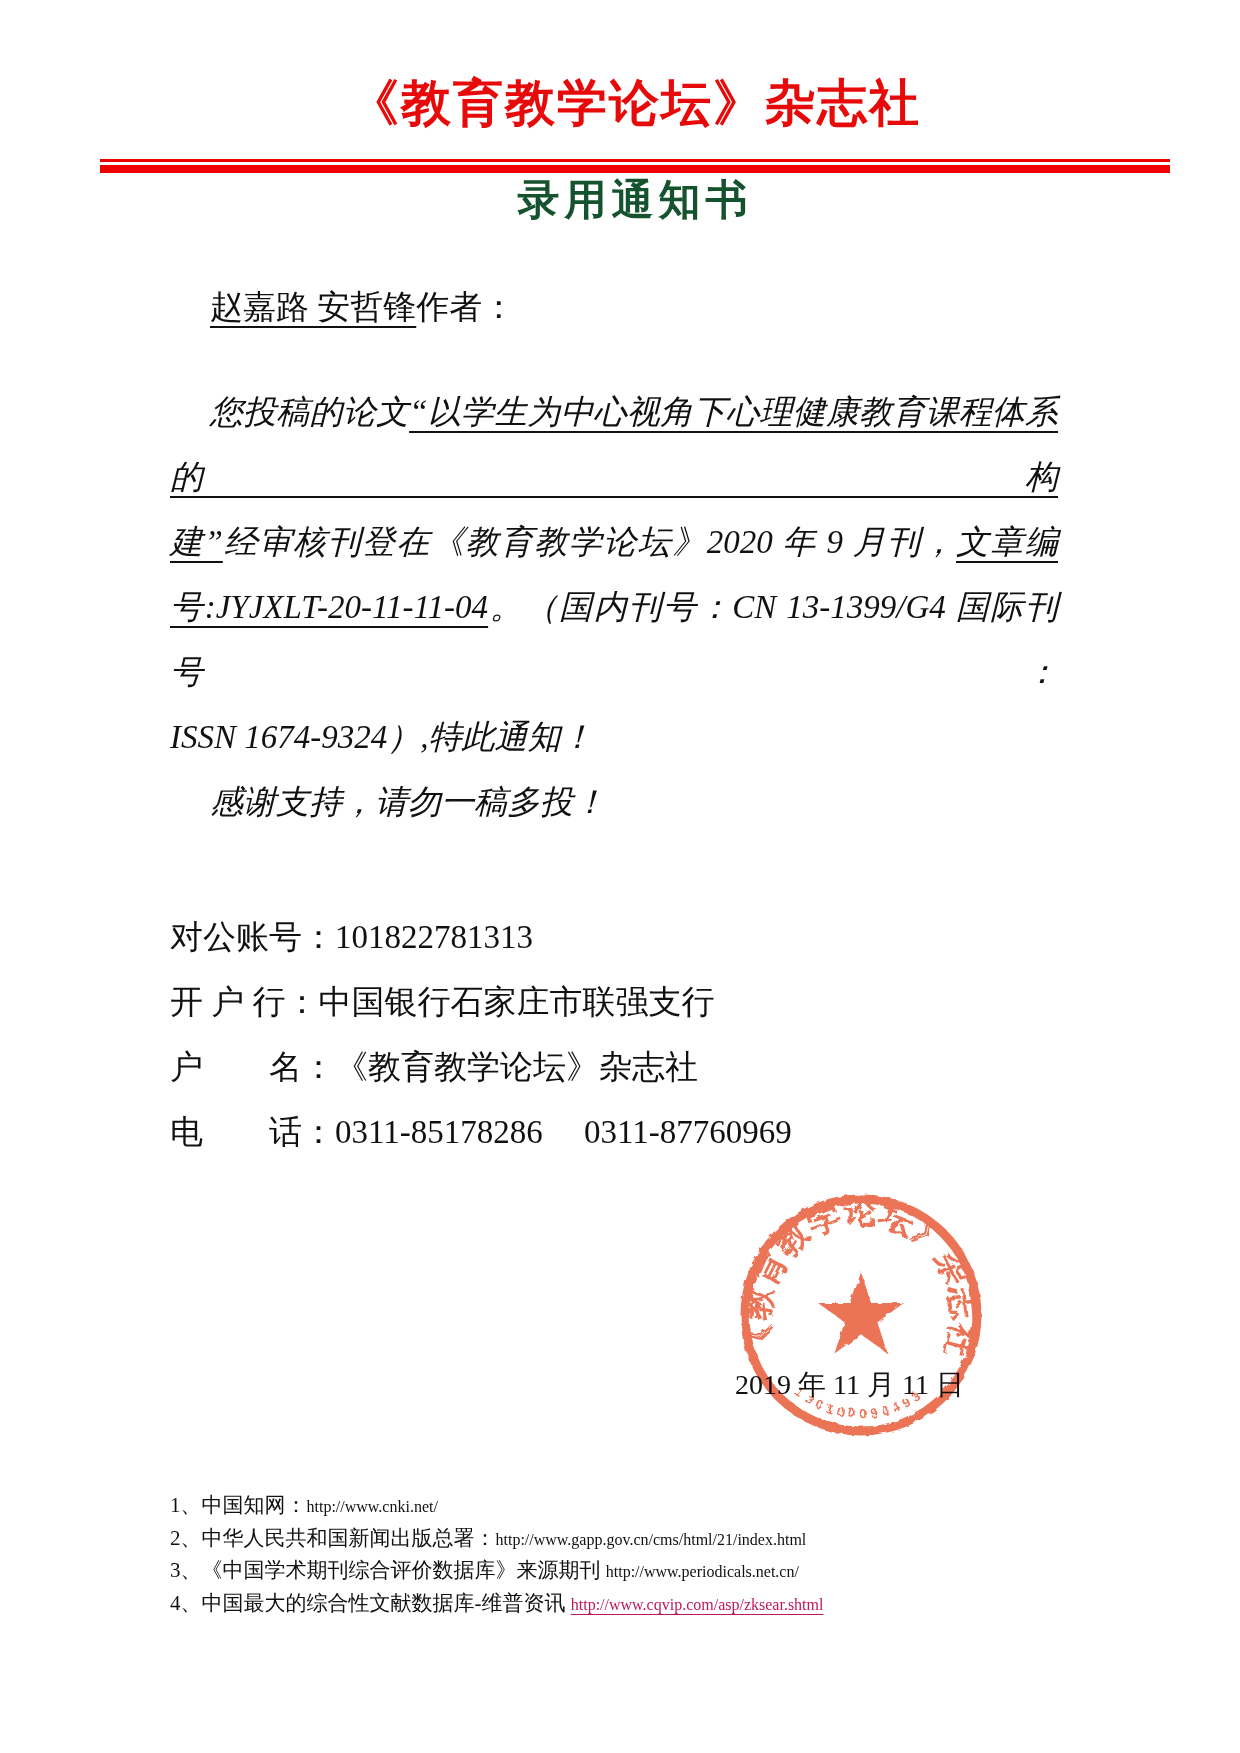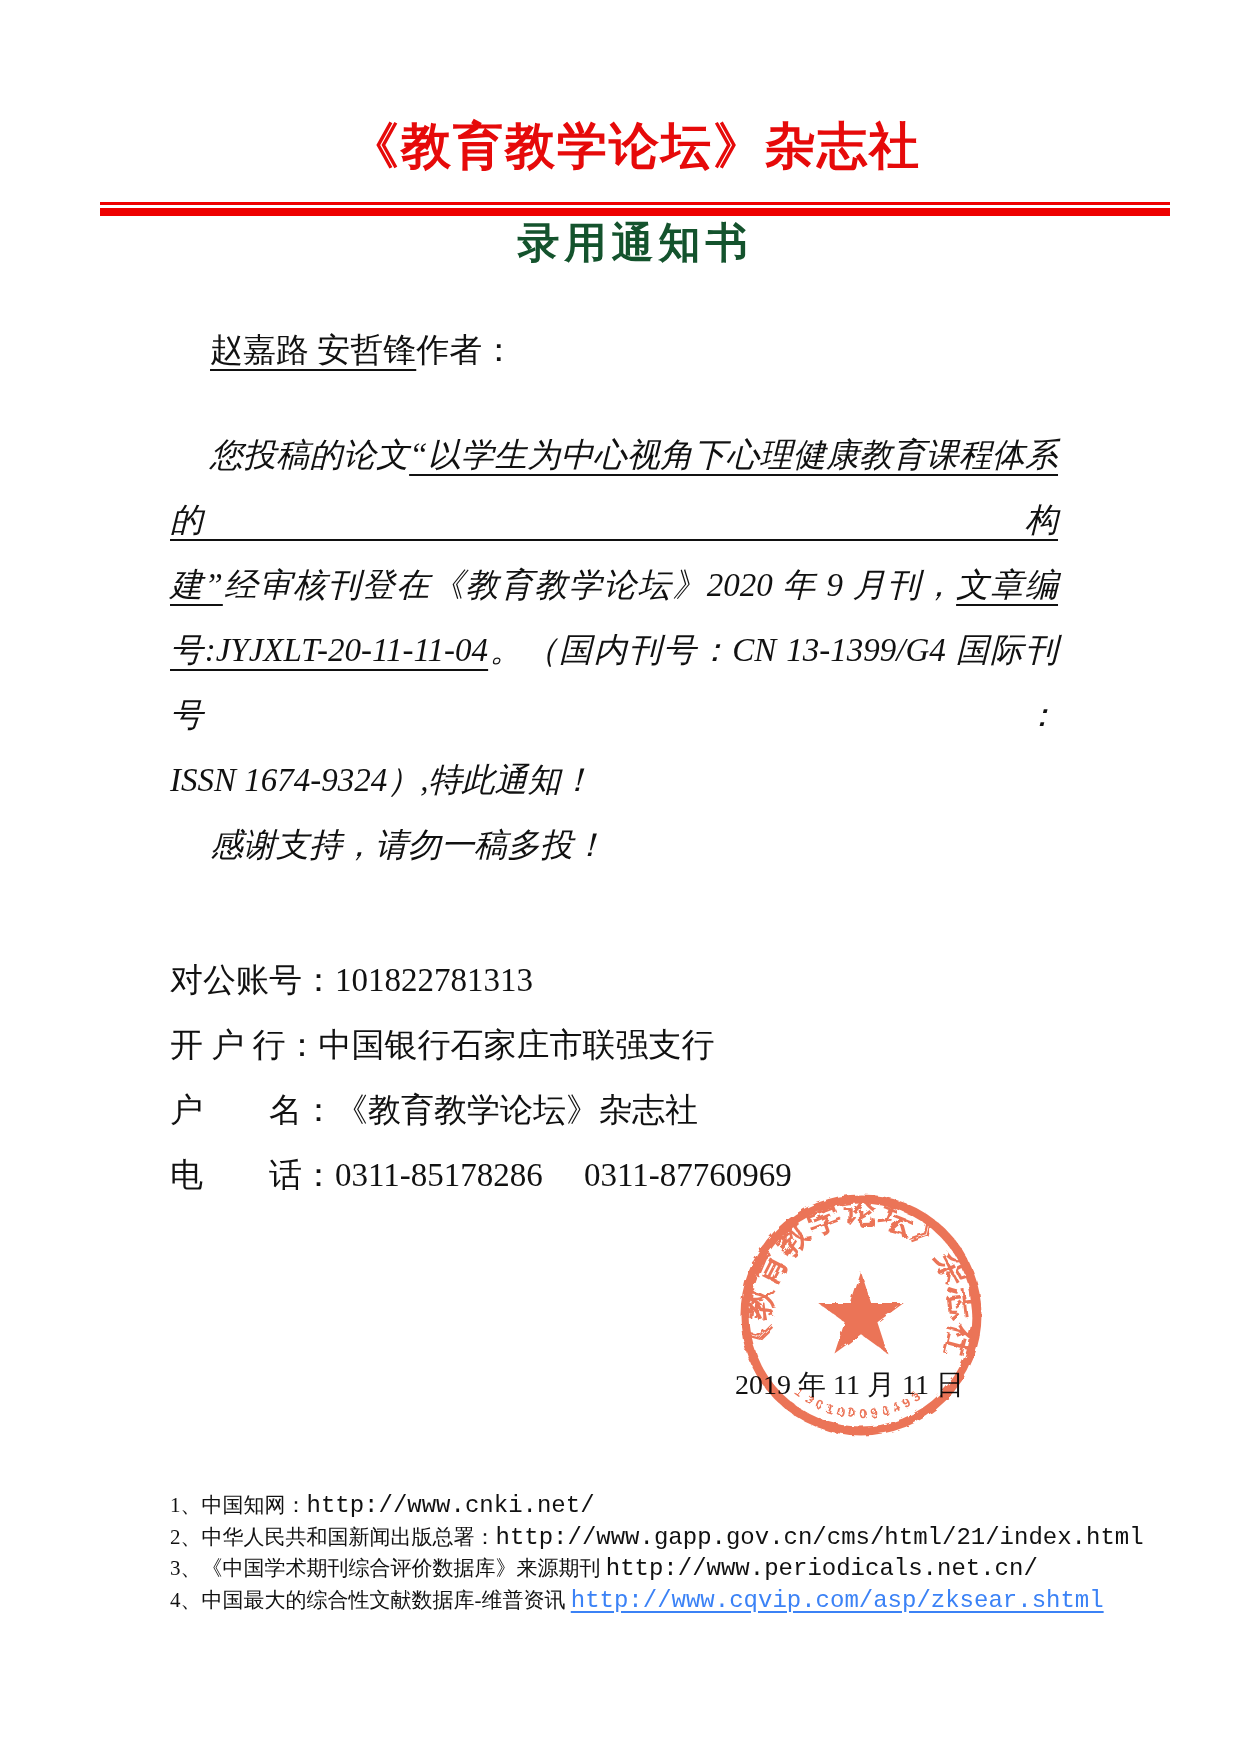--- a/index.html
+++ b/index.html
@@ -5,21 +5,21 @@
   html,body{margin:0;padding:0;background:#ffffff;}
   .page{
     position:relative;
     width:1240px;height:1753px;
     background:#ffffff;
     overflow:hidden;
     font-family:"Liberation Serif","DejaVu Serif",serif;
     color:#111;
   }
   
-  .head{padding-top:116px;}
+  .head{padding-top:73px;}
   .head-inner{margin-left:100px;width:1070px;text-align:center;}
   .doc-title{
     font-size:50px;font-weight:700;line-height:1.2;
     color:#e60a0a;letter-spacing:2px;
   }
   .rule{margin-top:26px;}
   .rule .thin{height:3px;background:#ee0000;}
   .rule .thick{height:8px;background:#ee0000;margin-top:3px;}
   .doc-subtitle{
     margin-top:4px;
@@ -39,22 +39,22 @@
   .sig{position:absolute;left:630px;top:1300px;font-size:27px;letter-spacing:1px;}
   .date{position:absolute;left:735px;top:1366px;font-size:28px;}
   
   .seal{
     position:absolute;left:731px;top:1185px;width:260px;height:260px;
     pointer-events:none;z-index:5;mix-blend-mode:multiply;opacity:.82;
   }
   
   .footer{position:absolute;left:170px;top:1490px;font-size:21px;}
   .footer .frow{line-height:31.5px;white-space:pre-wrap;}
-  .footer .url{font-family:Liberation Mono, monospace;font-size:24px;}
-  .footer .link{color:#3b82f6;text-decoration:underline;text-underline-offset:4px;cursor:pointer;}
+  .footer .url{font-family:Liberation Serif, serif;font-size:16px;}
+  .footer .link{color:#be185d;text-decoration:underline;text-underline-offset:4px;cursor:pointer;}
 </style>
 </head>
 <body>
 
 <div class="page">
 
   <div class="head">
     <div class="head-inner">
       <div class="doc-title">《教育教学论坛》杂志社</div>
       <div class="rule">

